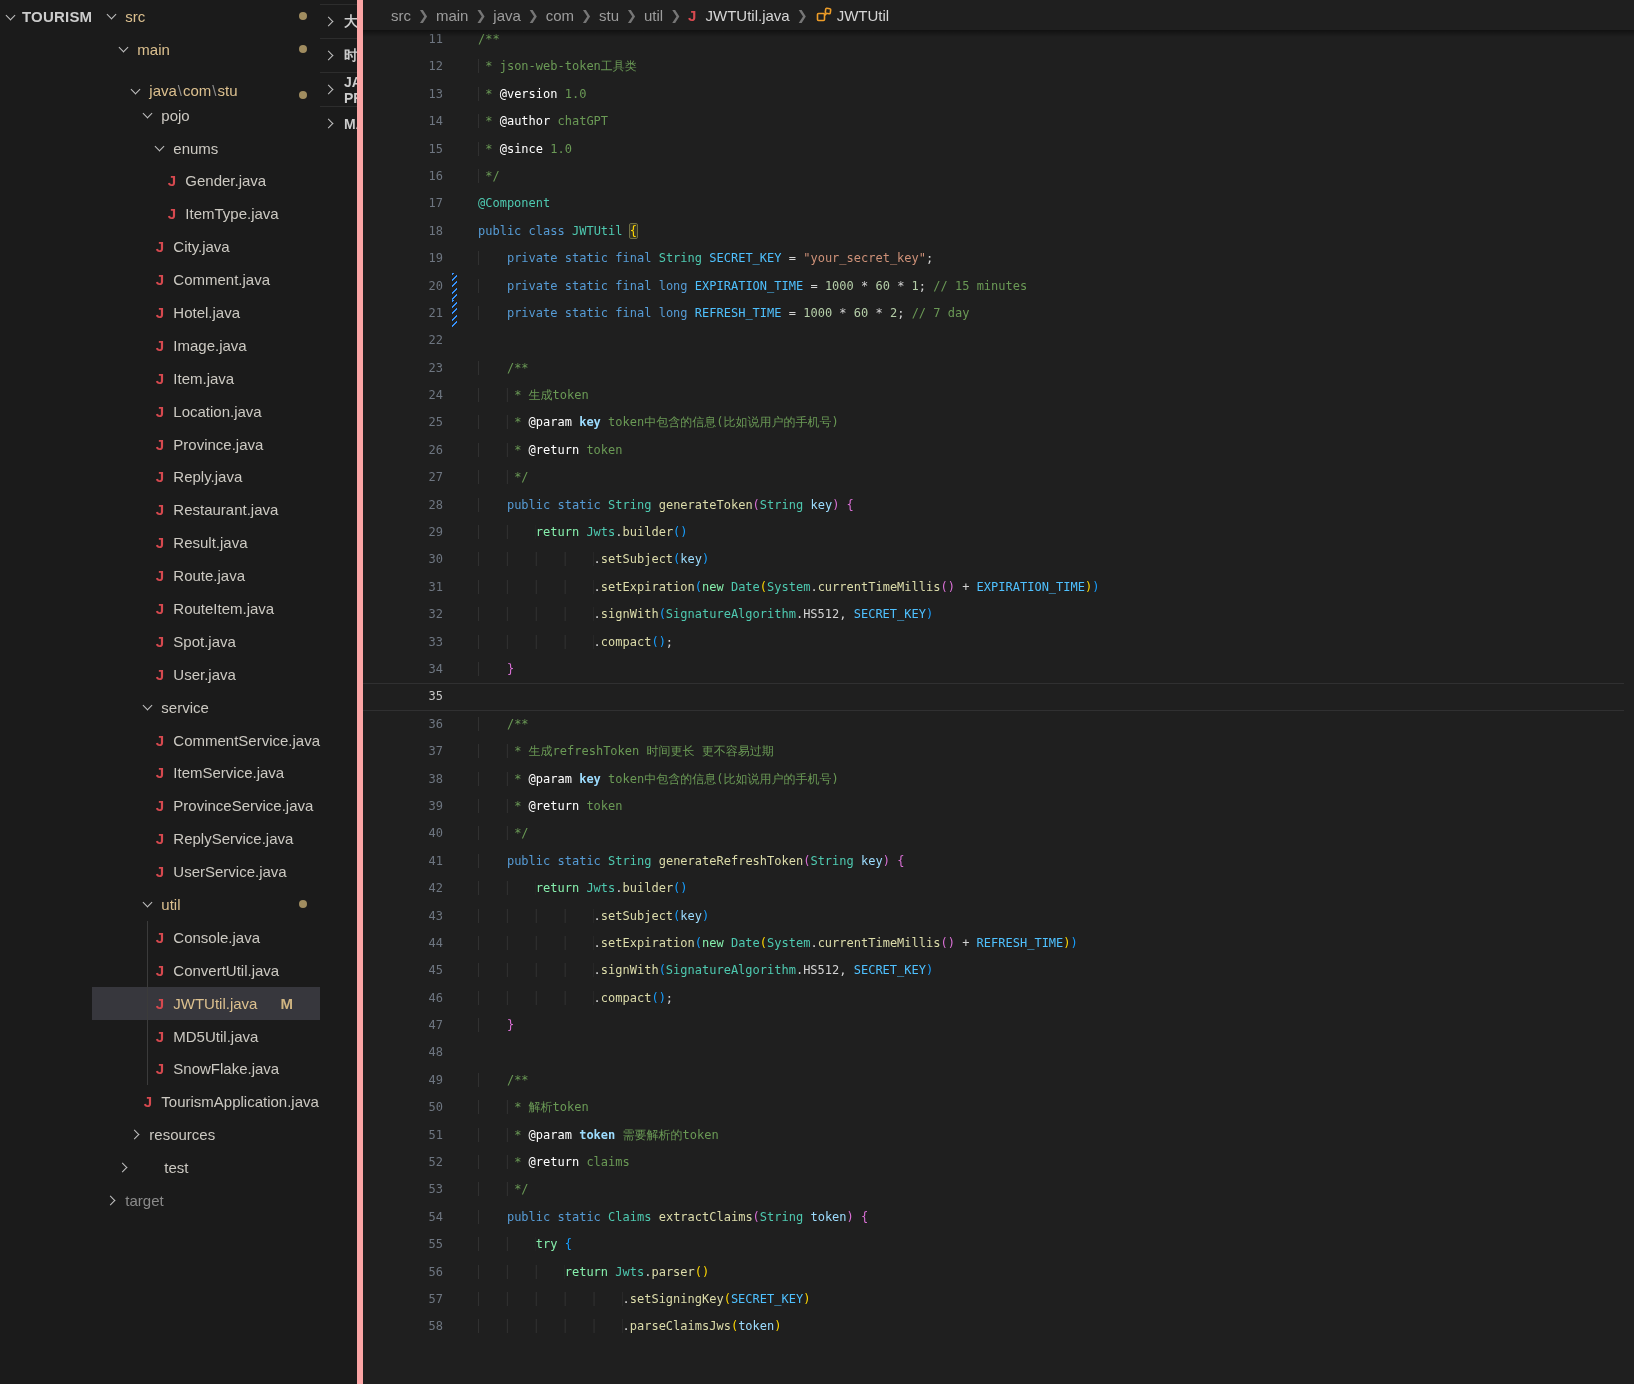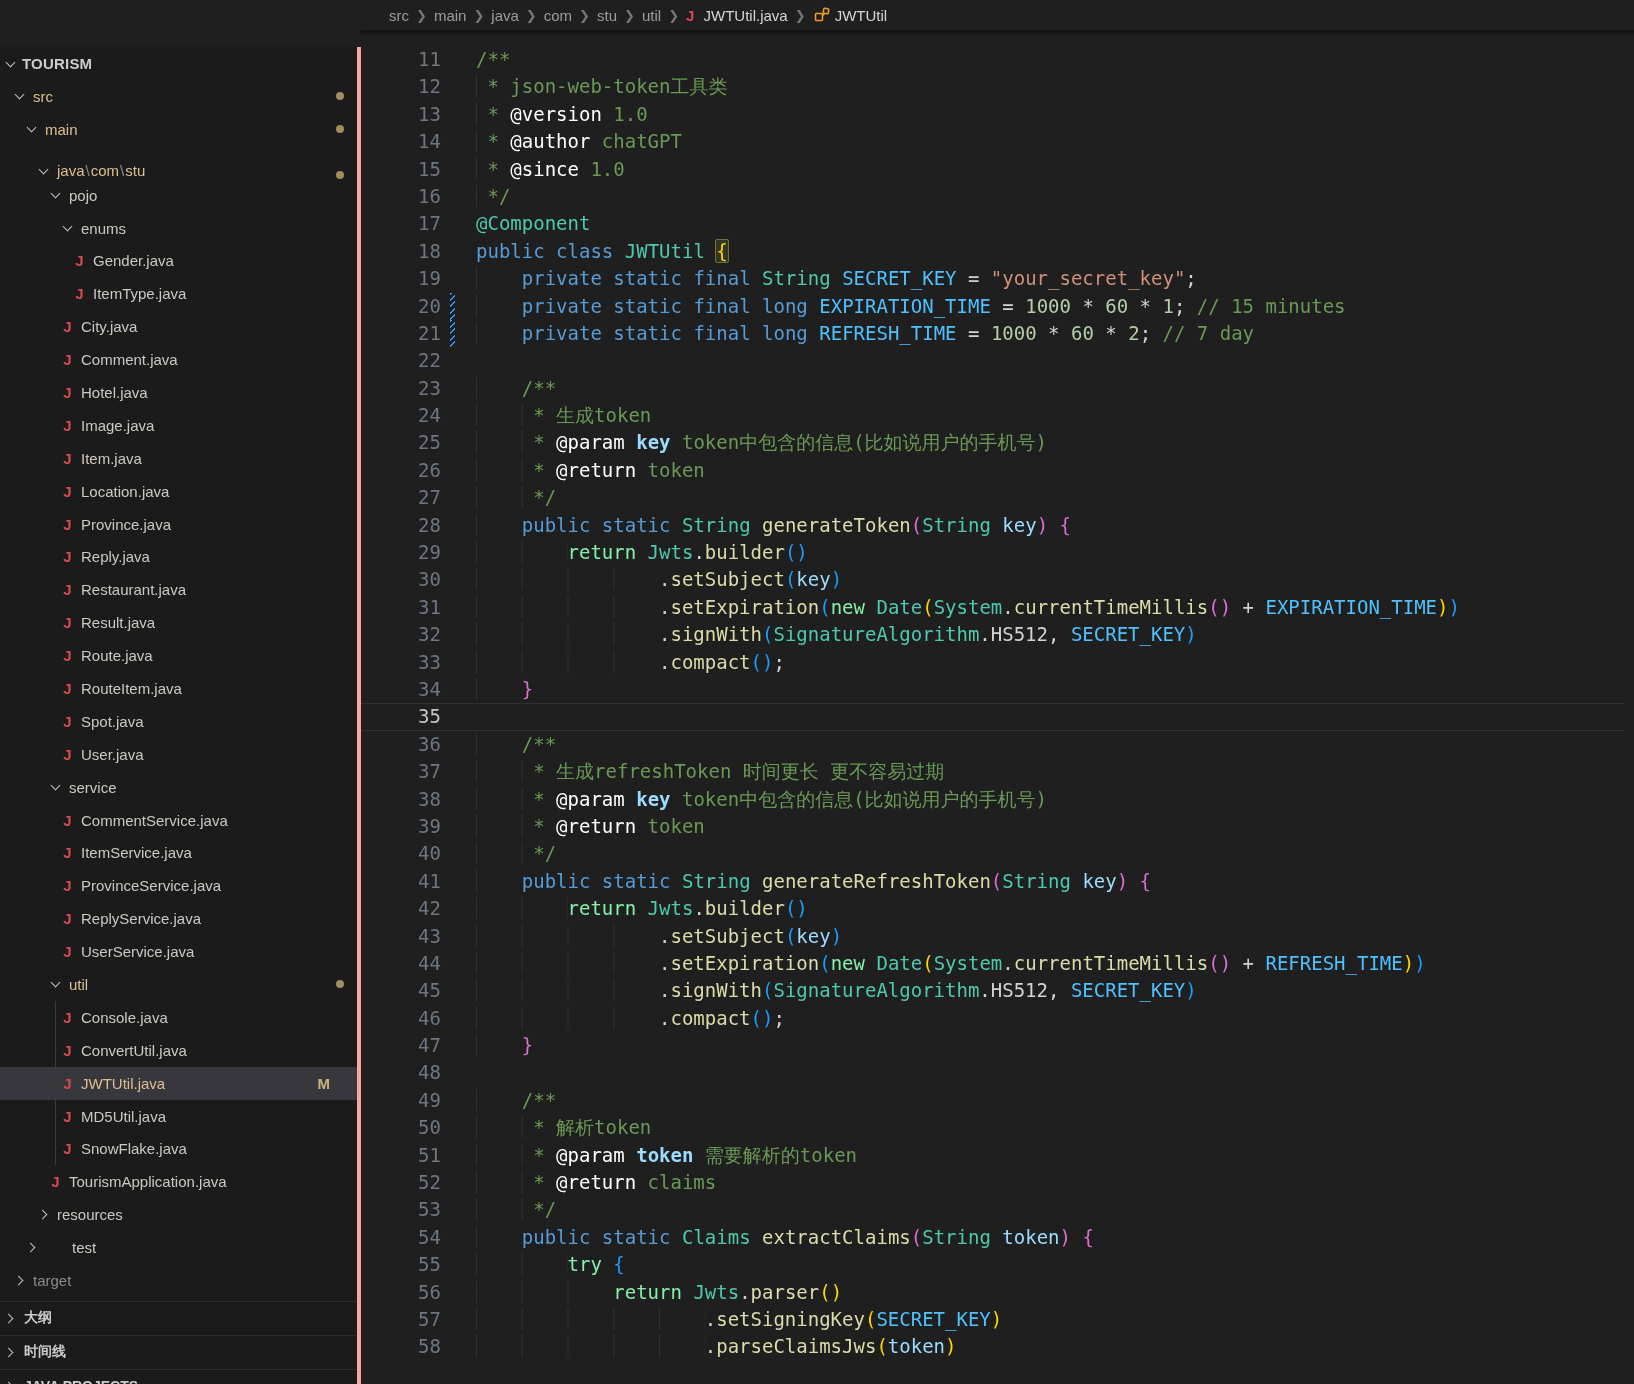--- a/index.html
+++ b/index.html
@@ -1,21 +1,21 @@
 <!DOCTYPE html>
 <html><head>
 <meta charset="utf-8">
 <style>
   html,body{margin:0;padding:0;background:#141414;}
   .app{position:relative;width:1634px;height:1384px;background:#1f1f1f;overflow:hidden;
        font-family:"Liberation Sans","DejaVu Sans",sans-serif;color:#cccccc;
        display:flex;}
   
-  .sidebar{width:357px;flex:none;background:#1b1b1b;border-right:4px solid #fca5a5;
-           display:flex;flex-direction:column;overflow:hidden;margin-top:47px;}
+  .sidebar{width:357px;flex:none;background:#1b1b1b;border-right:6px solid #fca5a5;
+           display:flex;flex-direction:row;overflow:hidden;}
   .root-header{height:33px;flex:none;display:flex;align-items:center;font-weight:700;
                font-size:15px;color:#cccccc;letter-spacing:.2px;}
   .root-header .chev{margin-left:2px;margin-right:4px;}
   .tree{flex:none;}
   .trow{height:32.9px;display:flex;align-items:center;position:relative;cursor:pointer;}
   .trow.selected{background:#37373d;}
   .trow .icon-slot{flex:none;width:17px;display:flex;justify-content:center;}
   .tlabel{font-size:15px;white-space:nowrap;margin-left:5px;color:#ccc9c2;}
   .trow.mod > .tlabel{color:#dcc08f;}
   .trow.dim > .tlabel{color:#8a8a8a;}
@@ -28,21 +28,21 @@
   .chev.down i{transform:rotate(45deg);margin-top:-3px;}
   .chev.right i{transform:rotate(-45deg);margin-left:-3px;}
   .jicon{color:#d6494f;font-weight:700;font-size:15px;font-family:"Liberation Sans",sans-serif;}
   .sections{margin-top:4px;}
   .section{height:33px;border-top:1px solid #2d2d2d;display:flex;align-items:center;
            font-weight:700;font-size:14px;color:#cccccc;cursor:pointer;}
   .section .chev{margin-left:2px;margin-right:6px;}
   
   .editor{flex:1;position:relative;background:#1f1f1f;overflow:hidden;}
   .code{position:absolute;left:0;right:10px;top:26px;
-        font-family:"DejaVu Sans Mono","Liberation Mono",monospace;font-size:19px;margin-top:20px;}
+        font-family:"DejaVu Sans Mono","Liberation Mono",monospace;font-size:12px;}
   .cl{display:flex;height:27.4px;line-height:27.4px;white-space:pre;position:relative;}
   .ln{width:80px;flex:none;text-align:right;color:#6e7681;user-select:none;}
   .lc{padding-left:35px;color:#d4d4d4;}
   .cl.cur{box-shadow:inset 0 1px 0 #303031, inset 0 -1px 0 #303031;justify-content:space-between;}
   .cl.cur .ln{color:#c6c6c6;}
   .cl.mod::before{content:"";position:absolute;left:89px;top:0;bottom:0;width:5px;
         background:repeating-linear-gradient(135deg,#3794ff 0 1.5px,rgba(0,0,0,0) 1.5px 4.5px);}
   .tk-k{color:#569CD6}.tk-kc{color:#86efac}.tk-t{color:#4EC9B0}.tk-fn{color:#DCDCAA}
   .tk-v{color:#9CDCFE}.tk-c{color:#4FC1FF}.tk-s{color:#CE9178}.tk-n{color:#B5CEA8}
   .tk-cm{color:#6A9955}.tk-jdt{color:#ffffff}.tk-jdp{color:#9CDCFE;font-weight:700}

